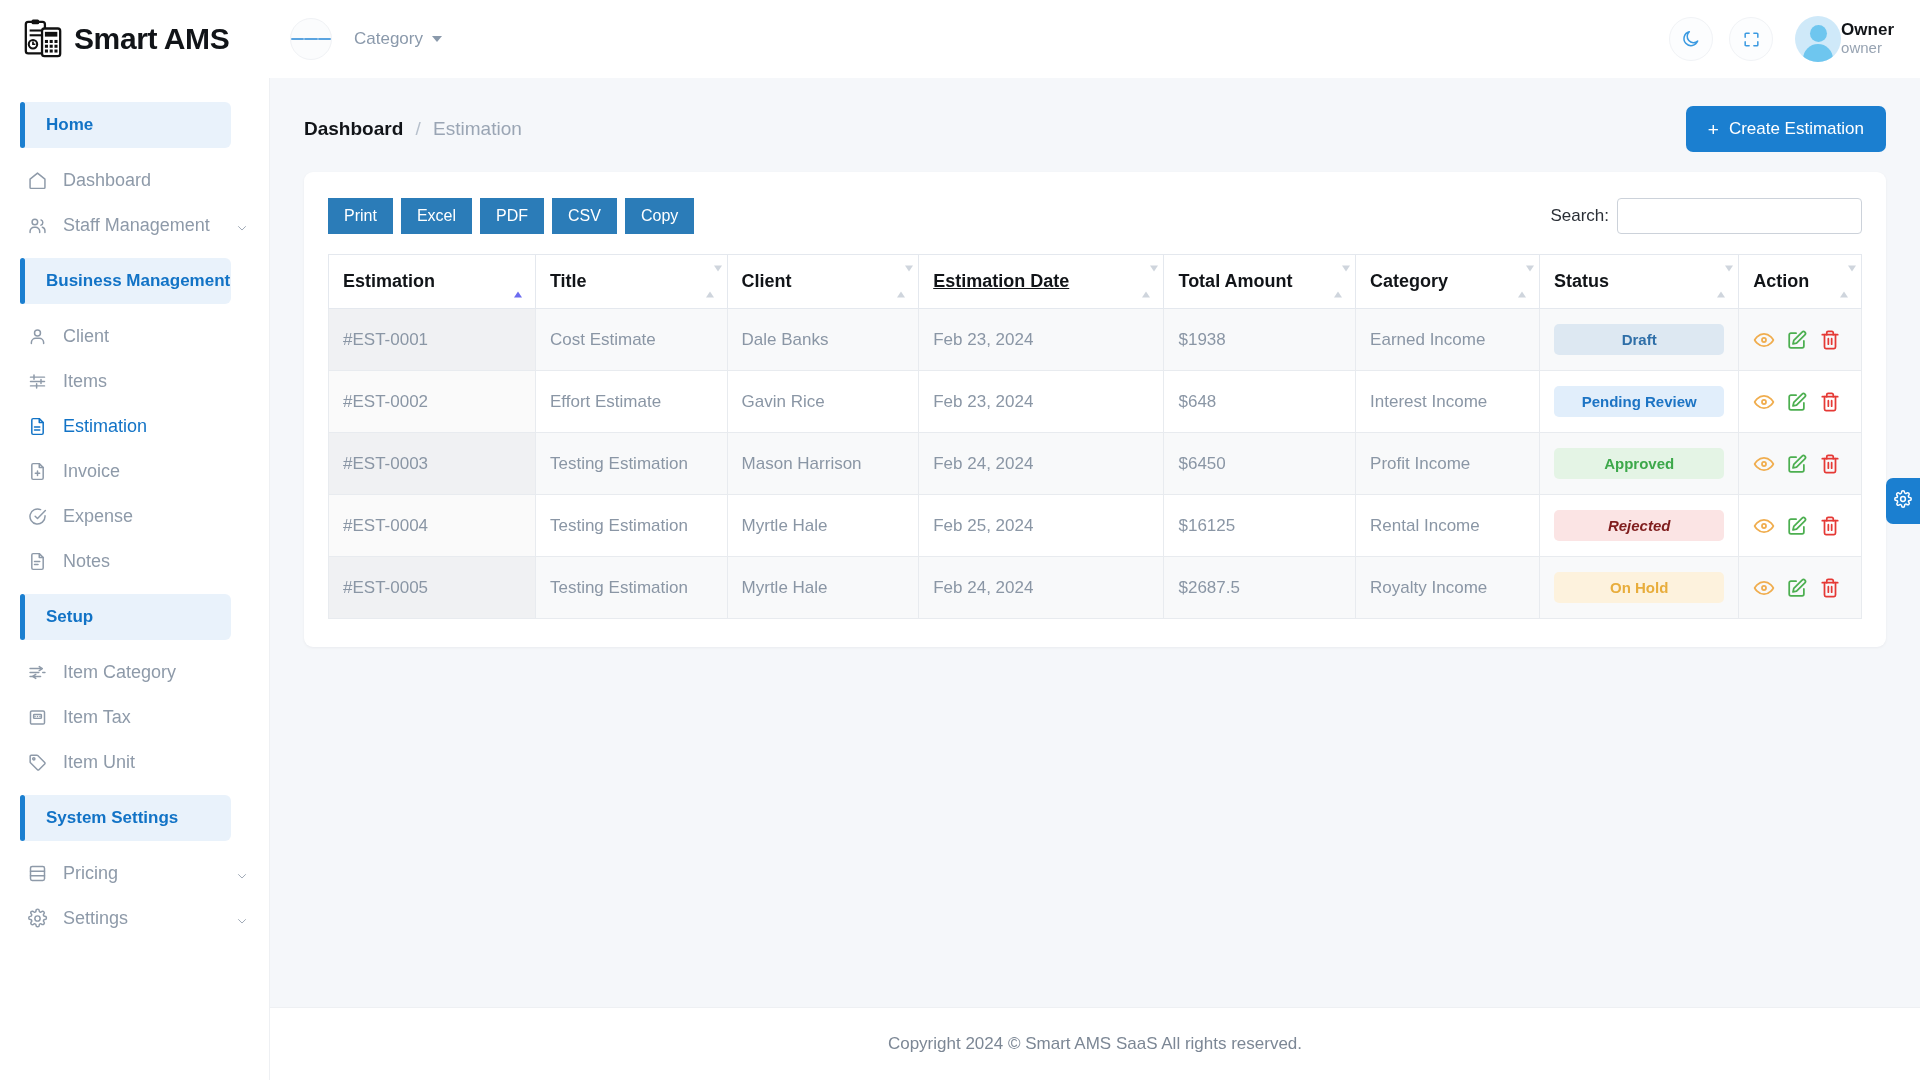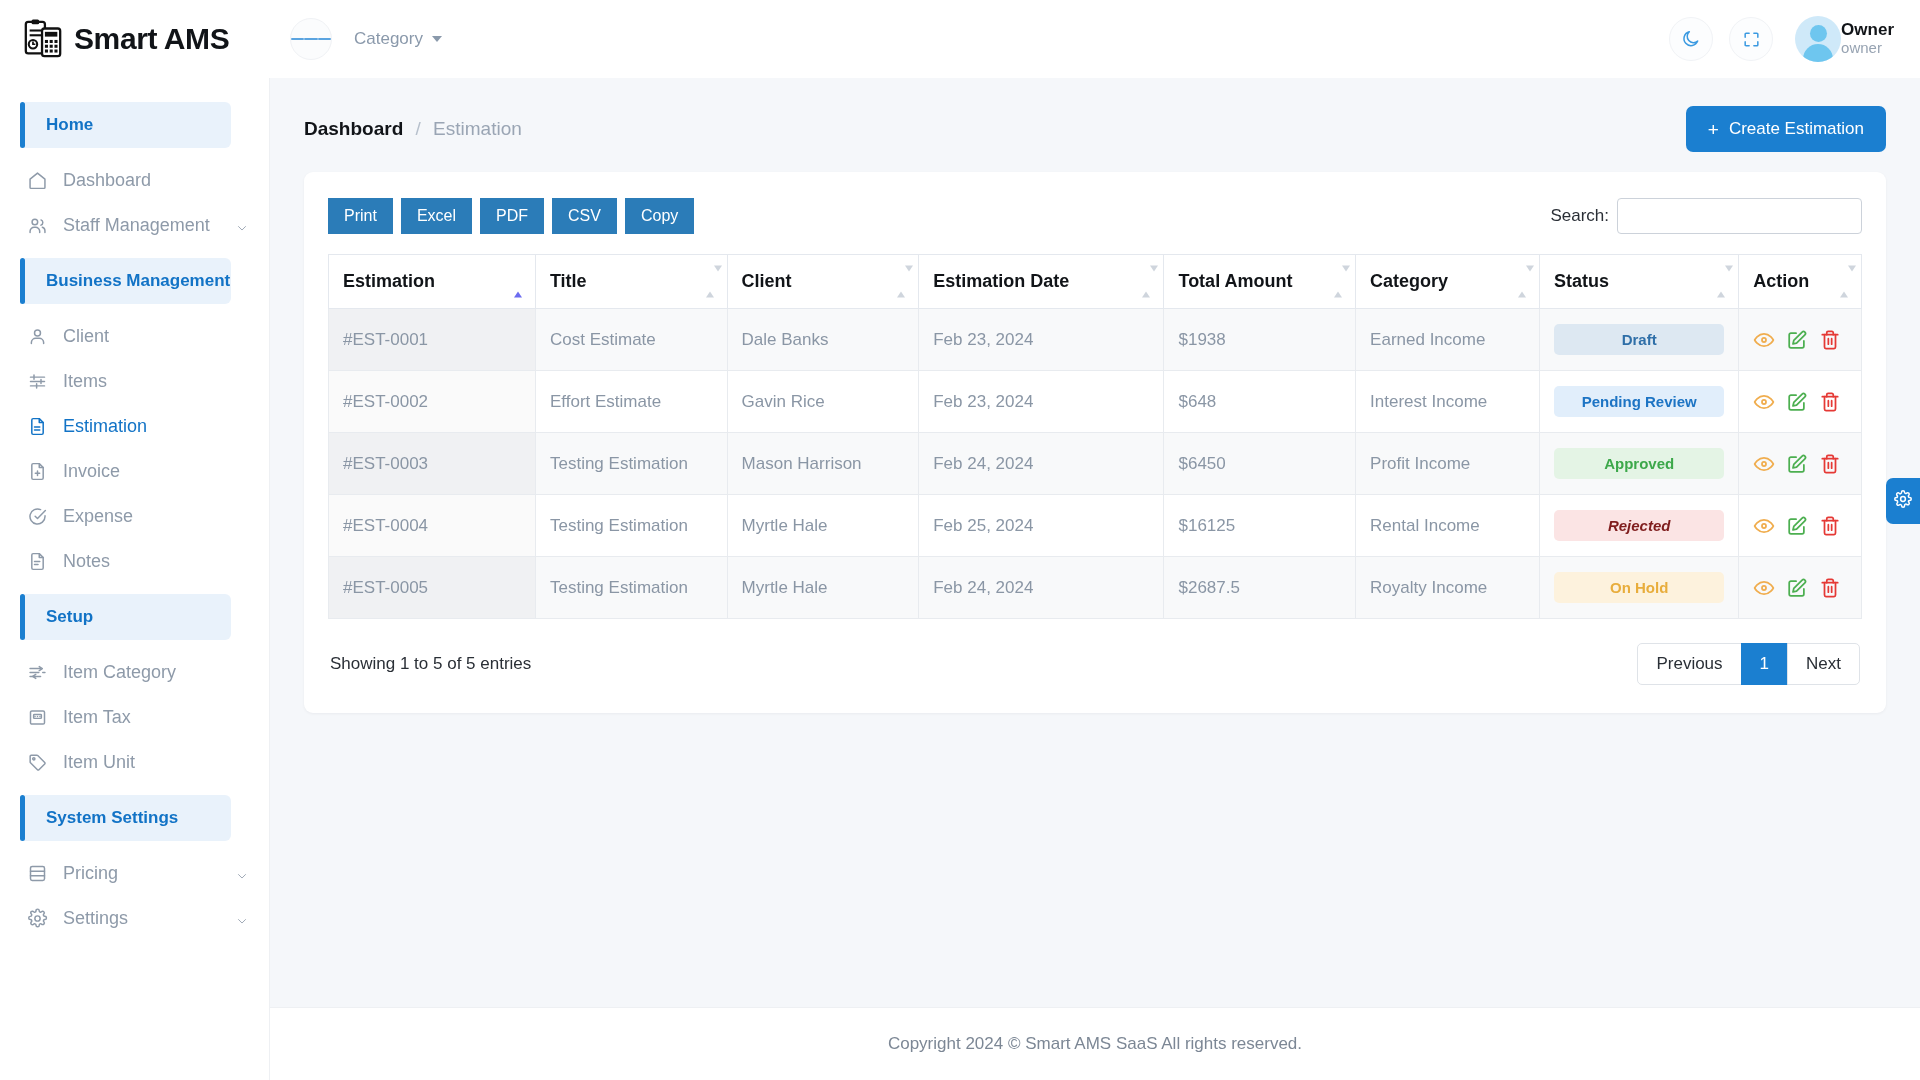--- a/index.html
+++ b/index.html
@@ -437,21 +437,21 @@
           <input class="search-input" type="text" placeholder="" style="">
         </div>
       </div>
 
       <table>
         <thead>
             <tr id="thead-row">
               <th style="width: 13.5%;"><span>Estimation</span><span class="sort-ind asc"><span class="up"></span></span></th>
               <th style="width: 12.5%;"><span>Title</span><span class="sort-ind"><span class="up"></span><span class="dn"></span></span></th>
               <th style="width: 12.5%;"><span>Client</span><span class="sort-ind"><span class="up"></span><span class="dn"></span></span></th>
-              <th style="width: 16%;"><span>Estimation Date</span><span class="sort-ind"><span class="up"></span><span class="dn"></span></span></th>
+              <th style="width: 16%; text-decoration: underline;"><span>Estimation Date</span><span class="sort-ind"><span class="up"></span><span class="dn"></span></span></th>
               <th style="width: 12.5%; margin-top: 28px;"><span>Total Amount</span><span class="sort-ind"><span class="up"></span><span class="dn"></span></span></th>
               <th style="width: 12%;"><span>Category</span><span class="sort-ind"><span class="up"></span><span class="dn"></span></span></th>
               <th style="width: 13%;"><span>Status</span><span class="sort-ind"><span class="up"></span><span class="dn"></span></span></th>
               <th style="width: 8%;"><span>Action</span><span class="sort-ind"><span class="up"></span><span class="dn"></span></span></th>
             </tr>
           </thead>
         <tbody id="tbody">
             <tr class="odd">
               <td class="first-col">#EST-0001</td>
               <td>Cost Estimate</td>
@@ -593,28 +593,20 @@
                       <path d="M8.4 6.2V4.3a1.6 1.6 0 0 1 1.6-1.6h4a1.6 1.6 0 0 1 1.6 1.6v1.9"></path>
                       <path d="M18 6.2v13.5a1.6 1.6 0 0 1-1.6 1.6H7.6A1.6 1.6 0 0 1 6 19.7V6.2"></path>
                       <path d="M10.2 10.6v6M13.8 10.6v6"></path>
                     </svg></span>
                 </div>
               </td>
             </tr>
           </tbody>
       </table>
 
-      <div class="table-foot">
-        <div class="entries-info">Showing 1 to 5 of 5 entries</div>
-        <div class="pager">
-          <button class="pg">Previous</button>
-          <button class="pg active">1</button>
-          <button class="pg">Next</button>
-        </div>
-      </div>
     </div>
 
     <div class="footer">Copyright 2024 © Smart AMS SaaS All rights reserved.</div>
   </div>
 </div>
 
 <div class="settings-tab">
   <span>
     <svg viewBox="0 0 24 24" width="18" height="18" fill="none" stroke="#fff" stroke-width="2">
       <circle cx="12" cy="12" r="3.2"></circle>

